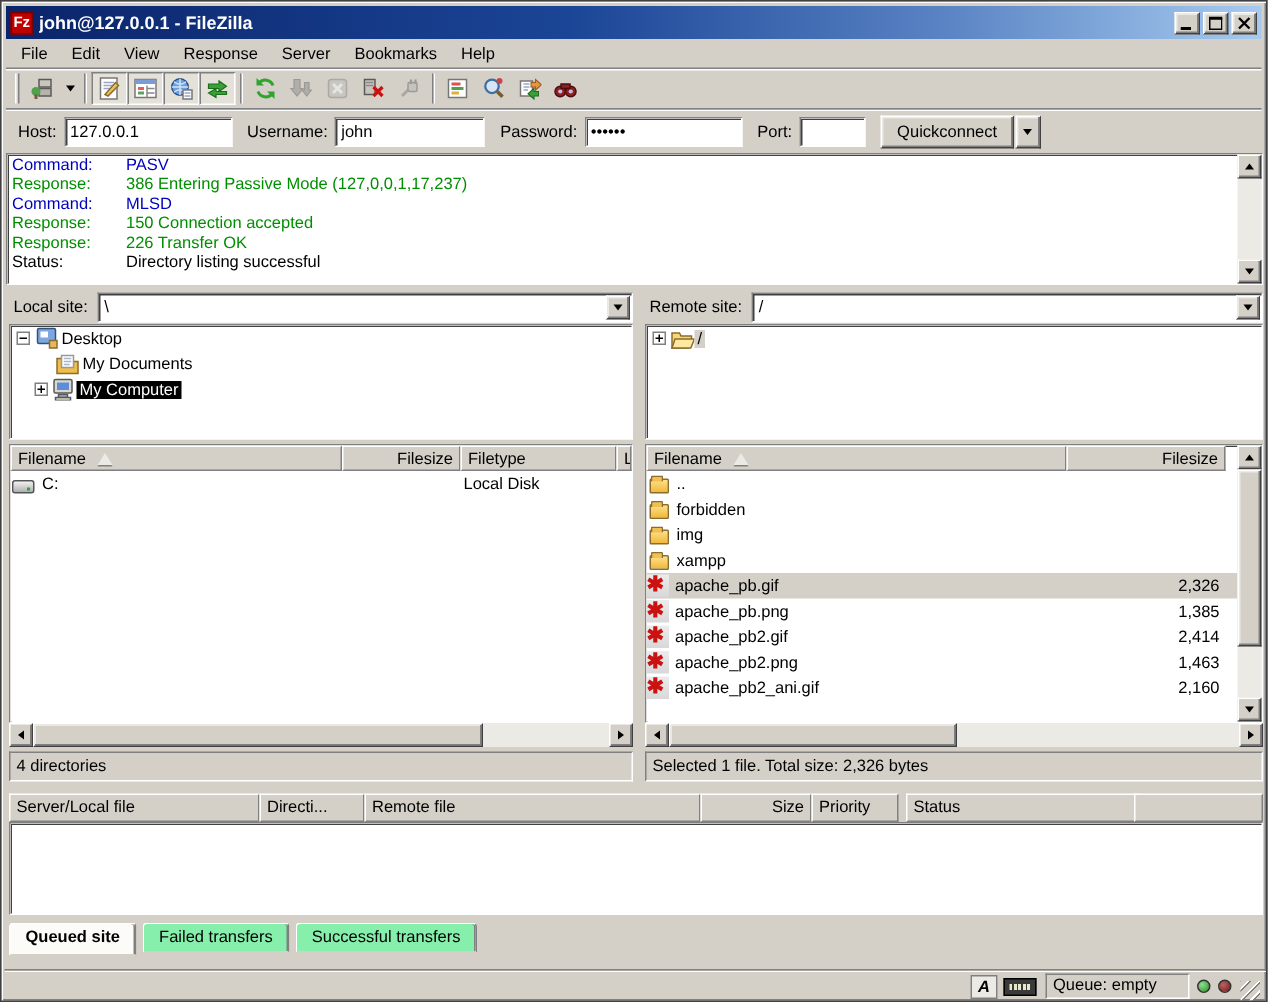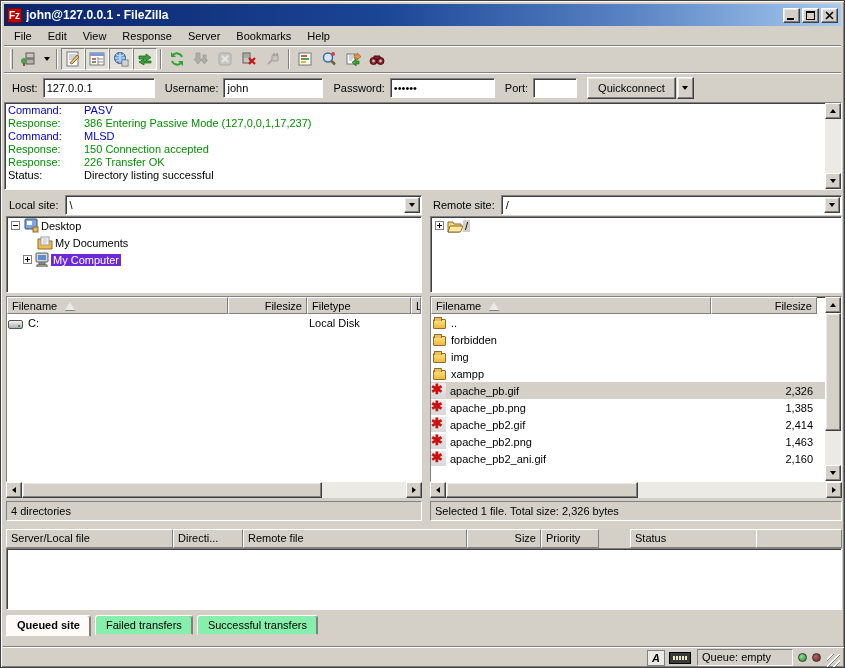--- a/index.html
+++ b/index.html
@@ -68,21 +68,21 @@
   .combo .cval{flex:1;}
   .combo-arrow{position:absolute;right:1px;top:1px;bottom:1px;width:16px;display:flex;align-items:center;justify-content:center;}
   
   .treebox{background:#fff;overflow:hidden;}
   .trow{height:17px;display:flex;align-items:center;white-space:nowrap;}
   .expander{width:9px;height:9px;border:1px solid #808080;background:#fff;position:relative;flex:none;margin-right:3px;}
   .expander i{position:absolute;background:#000;}
   .expander .h{left:1px;right:1px;top:3px;height:1px;}
   .expander .v{top:1px;bottom:1px;left:3px;width:1px;}
   .tlabel{padding:0 2px;}
-  .sel-active{background:#6d28d9;color:#fff;}
+  .sel-active{background:#000000;color:#fff;}
   .sel-inactive{background:#D4D0C8;}
   .listbody{background:#fff;position:absolute;overflow:hidden;}
   .lrow{height:17px;display:flex;align-items:center;position:relative;white-space:nowrap;}
   .lrow .nm{padding-left:2px;}
   .fsize-col{position:absolute;text-align:right;}
   .statusbox{border:1px solid;border-color:#808080 #FFFFFF #FFFFFF #808080;padding:3px 4px;background:#D4D0C8;
              white-space:nowrap;overflow:hidden;}
   
   .icn{display:inline-flex;align-items:center;justify-content:center;width:16px;height:16px;flex:none;}
   .icon-folder{position:relative;width:13px;height:10px;background:linear-gradient(#FFE08A,#F0B93B);
@@ -502,21 +502,21 @@
 
   <div class="abs statusbox" style="left:429px;top:500px;width:412px;height:20px;">Selected 1 file. Total size: 2,326 bytes</div>
 
   <div class="abs" style="left:5px;top:528px;width:836px;height:82px;">
     <div style="position:relative;height:19px;">
       <div class="colhdr" style="left:0;width:167px;height:19px;">Server/Local file</div>
       <div class="colhdr" style="left:167px;width:70px;height:19px;">Directi...</div>
       <div class="colhdr" style="left:237px;width:224px;height:19px;">Remote file</div>
       <div class="colhdr" style="left:461px;width:74px;height:19px;text-align:right;">Size</div>
       <div class="colhdr" style="left:535px;width:58px;height:19px;">Priority</div>
-      <div class="colhdr" style="left:624px;width:157px;height:19px;">Status</div>
+      <div class="colhdr" style="left:598px;width:157px;height:19px;">Status</div>
       <div class="colhdr" style="left:750px;width:86px;height:19px;"></div>
     </div>
     <div class="sunken" style="height:62px;"></div>
   </div>
 
   <div class="abs" style="left:5px;top:614px;height:22px;">
     <span class="tab active">Queued site</span>
     <span class="tab">Failed transfers</span>
     <span class="tab">Successful transfers</span>
   </div>

